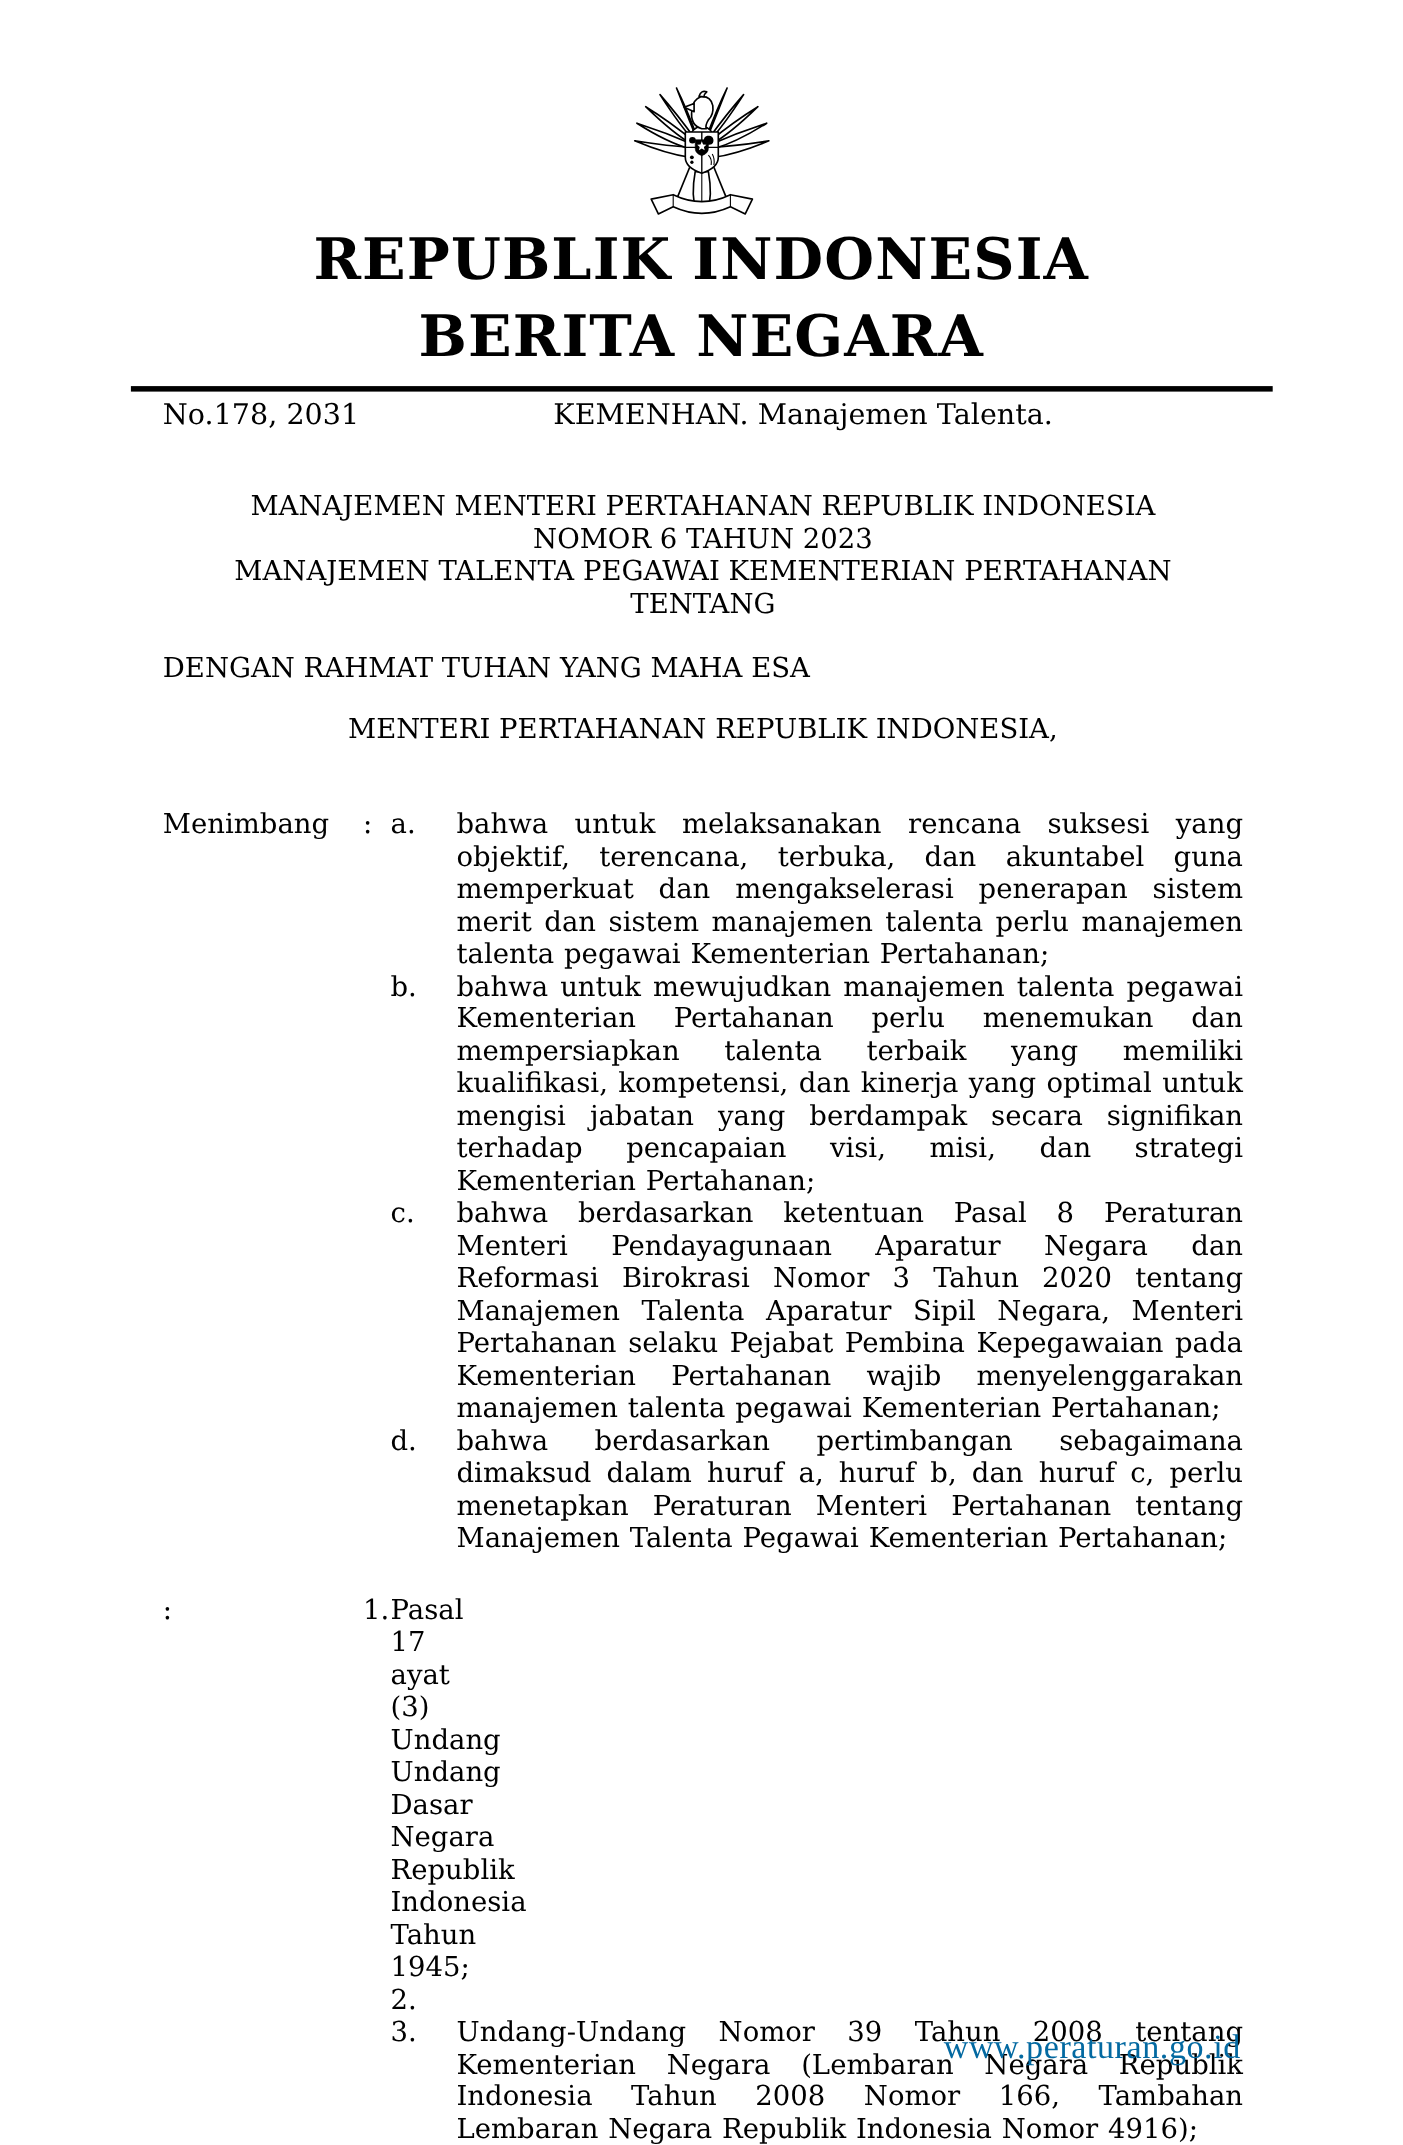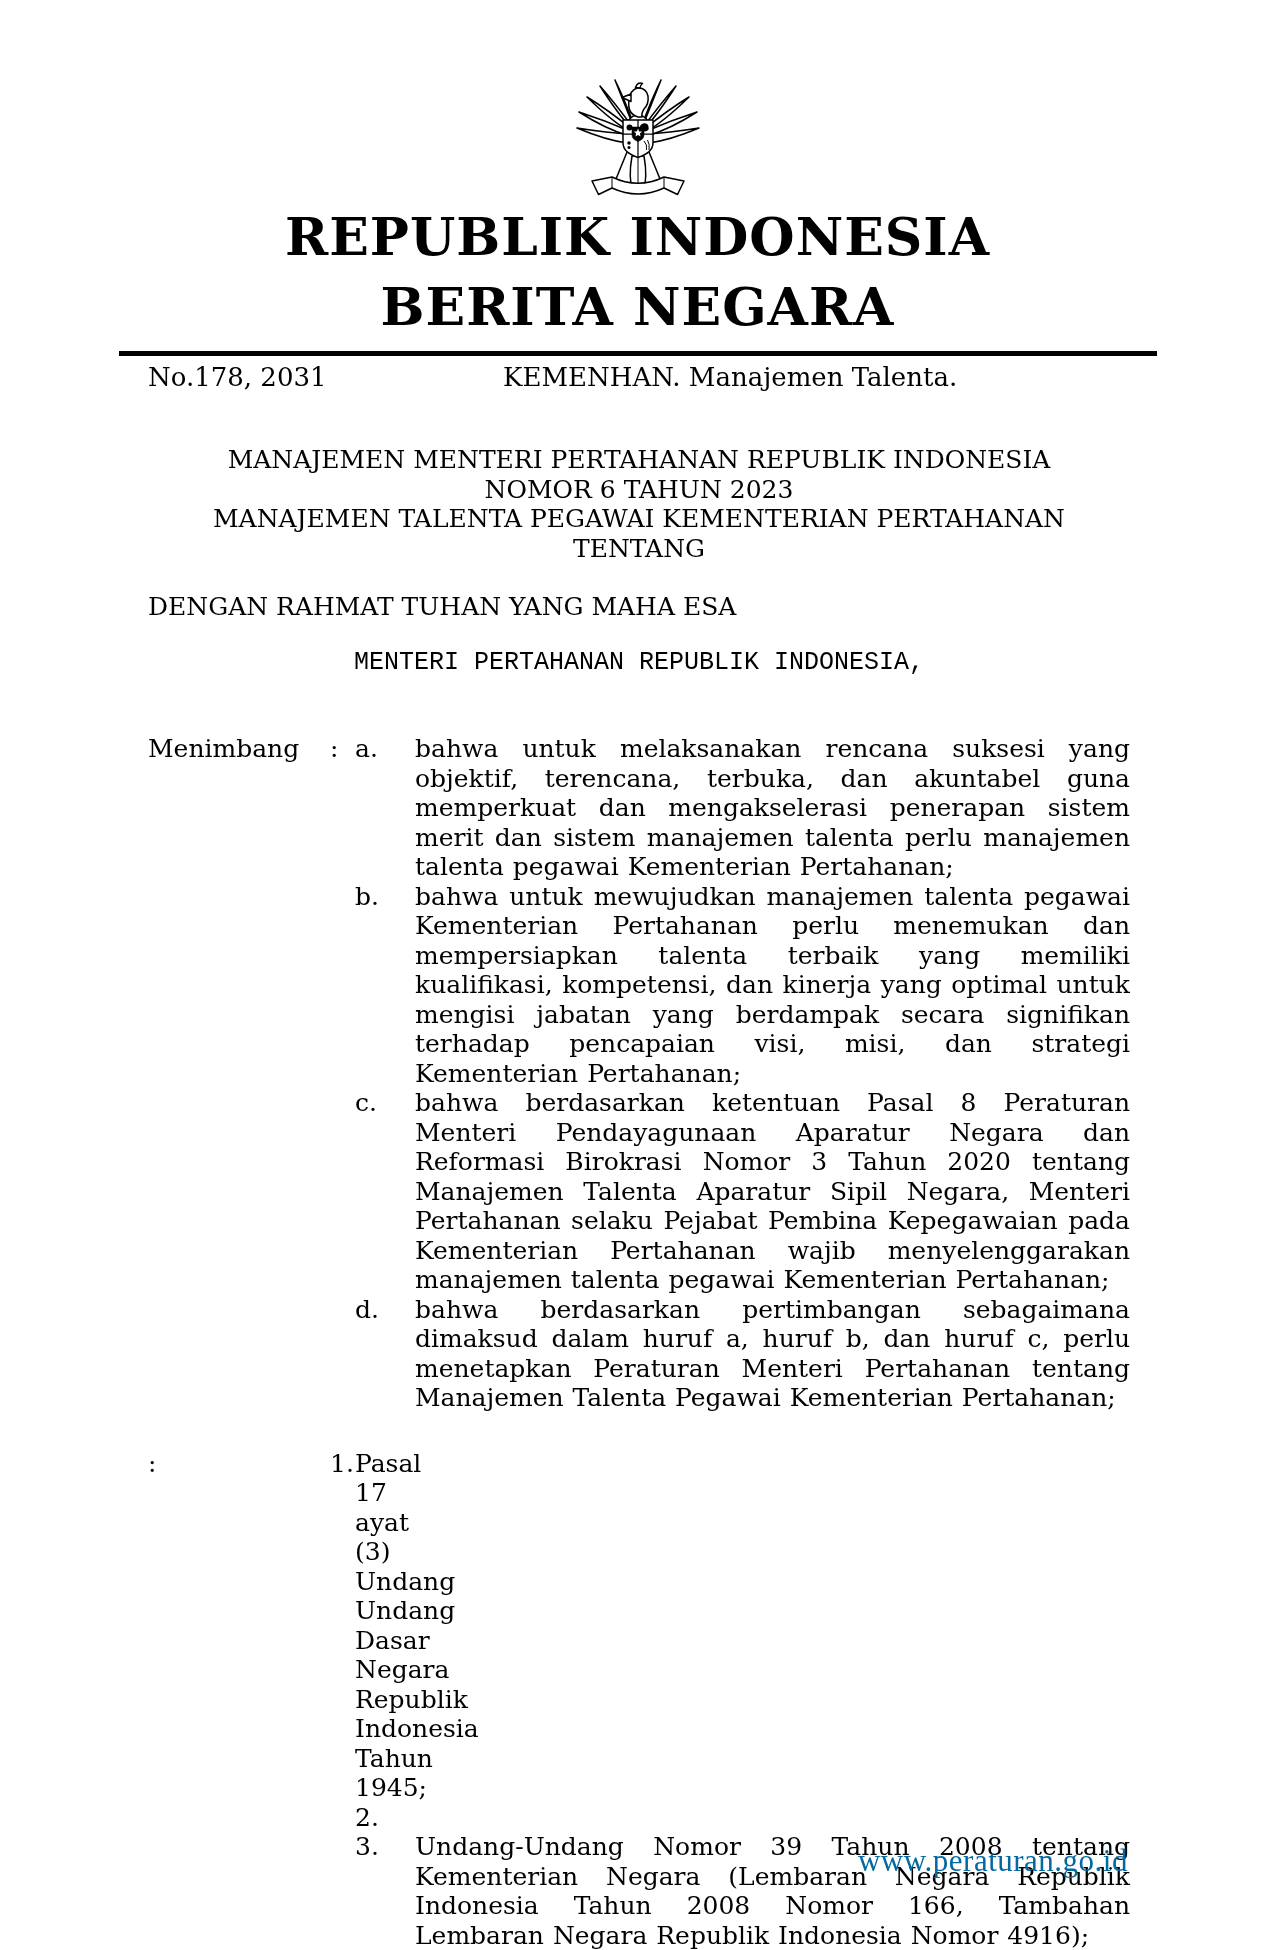--- a/index.html
+++ b/index.html
@@ -24,21 +24,21 @@
     position:relative; width:982px; margin:6px 0 0 148px;
     font-size:26px; line-height:30px; height:30px;
   }
   .meta-number { position:absolute; left:0; top:0; white-space:nowrap; }
   .meta-subject { position:absolute; left:355px; top:0; white-space:nowrap; }
 
   .content { width:982px; margin:0 0 0 148px; font-size:25px; line-height:29.5px; }
   .title-block { margin-top:53px; text-align:center; }
   .title-line { white-space:nowrap; }
   .invocation { margin-top:29px; text-align:left; white-space:nowrap; }
-  .issuer { margin-top:26px; text-align:center; white-space:nowrap;font-family:Liberation Mono, monospace; }
+  .issuer { margin-top:26px; text-align:center; white-space:nowrap; }
 
   .clauses { margin-top:57px; }
   .clauses.second { margin-top:36px; }
   .clause-row { display:grid; grid-template-columns:182px 25px 60px 715px; }
   .cell-text {
     text-align:justify; text-align-last:left;
     hyphens:none; word-spacing:1px;
   }
   .watermark {
     position:absolute; top:1843px; right:147px;

